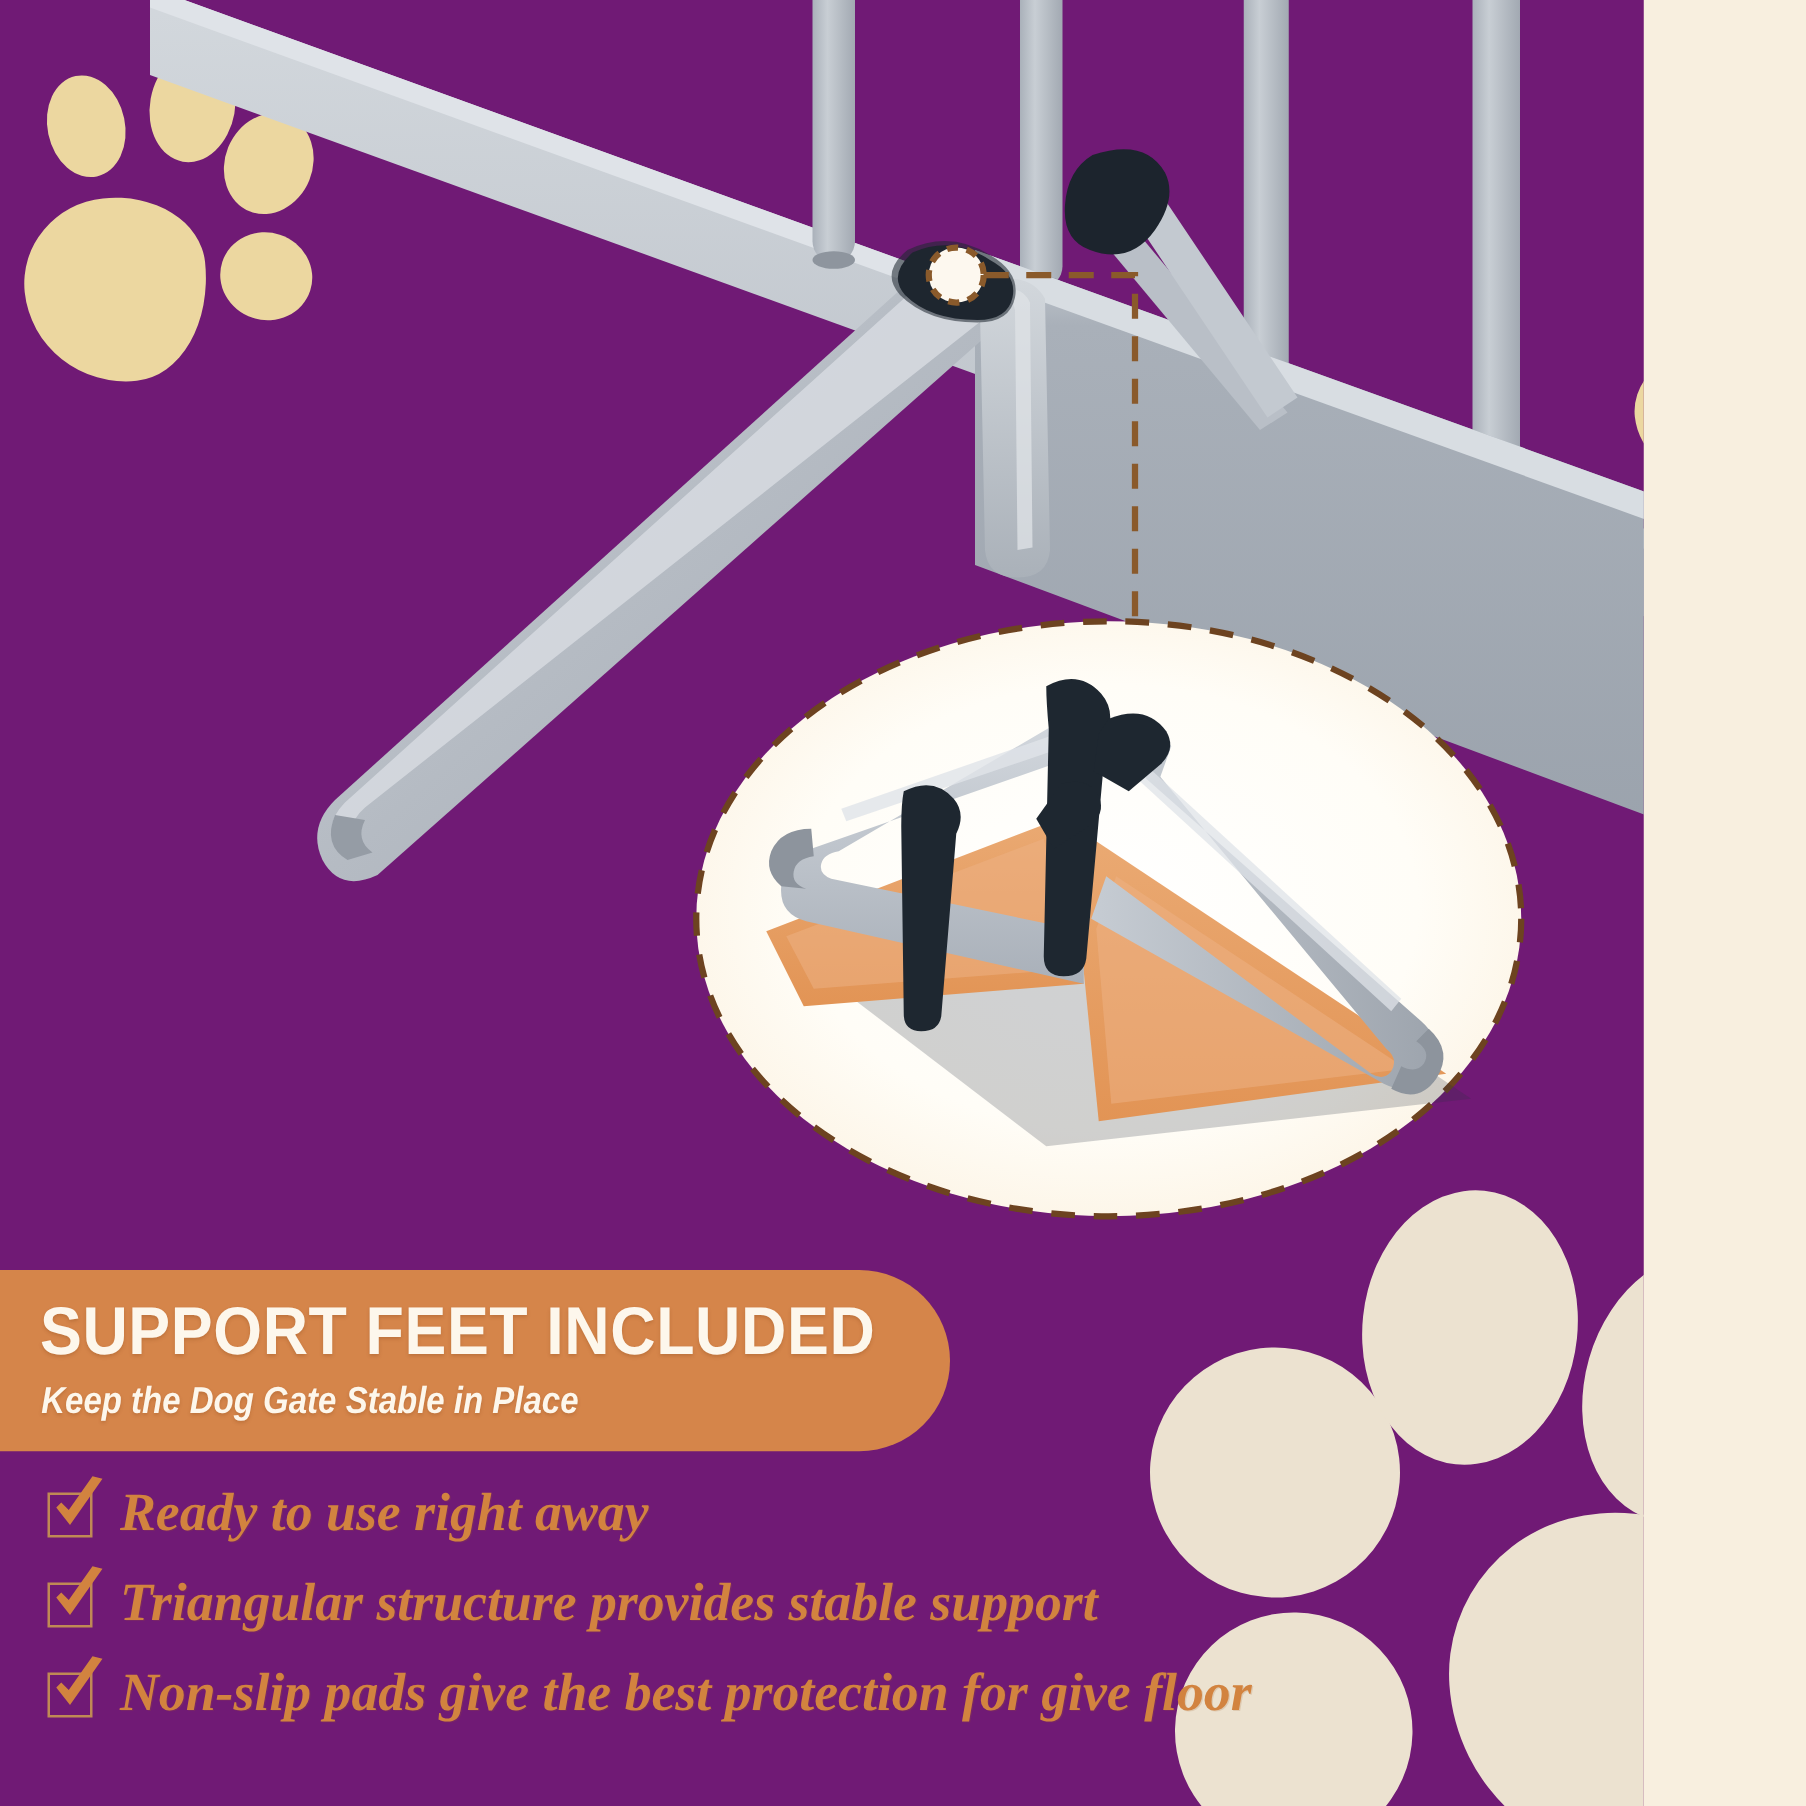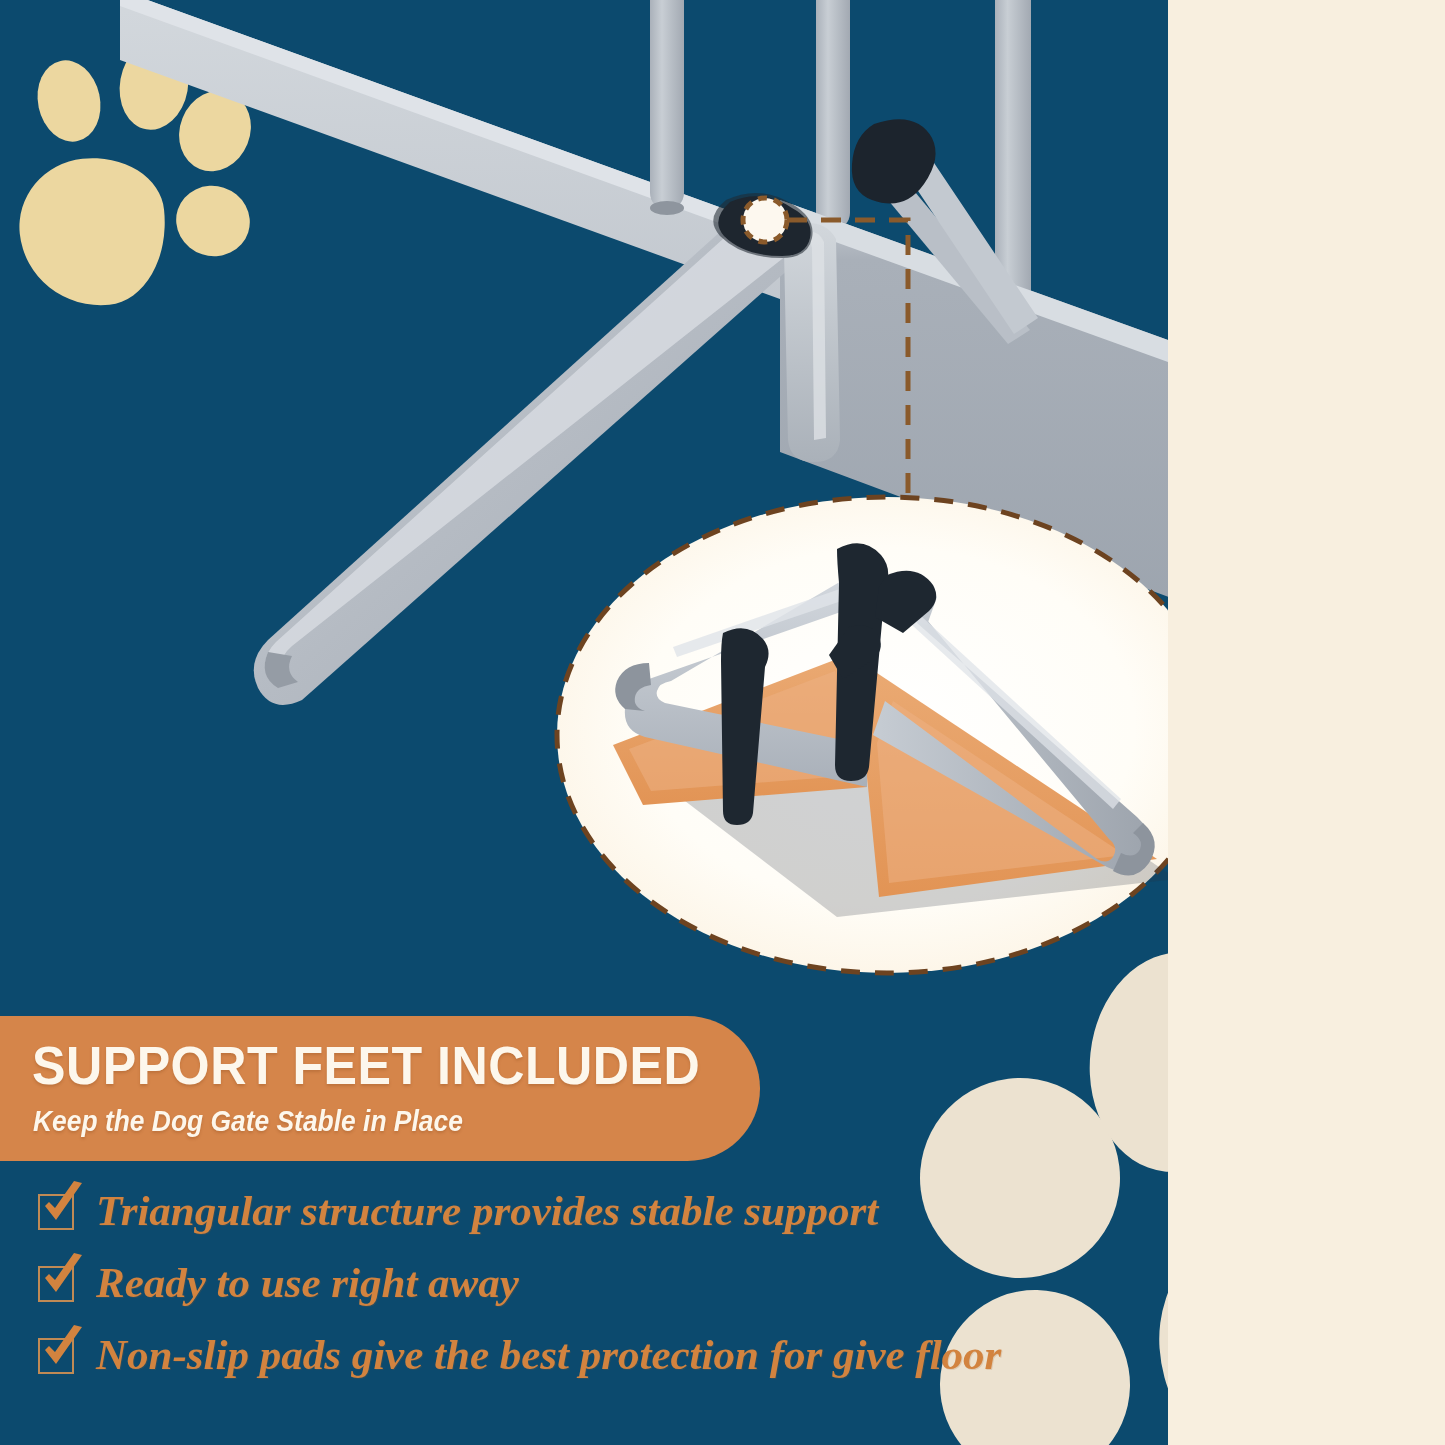--- a/index.html
+++ b/index.html
@@ -1,21 +1,21 @@
 <!DOCTYPE html>
 <html><head>
 <meta charset="utf-8">
 <style>
   html,body{margin:0;padding:0;}
   body{
     width:1445px;height:1445px;overflow:hidden;
     font-family:"Liberation Sans",sans-serif;
     background:#f8efdf;
   }
-  #stage{position:relative;width:1168px;height:1445px;overflow:hidden;background:#0c4a6e;}
+  #stage{position:relative;width:1315px;height:1445px;overflow:hidden;background:#701a75;}
 
   
   #banner{
     position:absolute;left:-40px;top:1016px;width:800px;height:145px;
     background:#d5854a;
     border-radius:0 80px 80px 0;
     z-index:40;
   }
   #banner-title{
     position:absolute;left:72px;top:18px;
@@ -243,31 +243,31 @@
 
   <div id="bullets">
 
     <div class="bullet">
       <span class="cbox">
         <span class="sq"></span>
         <svg viewBox="0 0 52 52">
           <path d="M9 26 L20 40 L46 3 L38 1 L19 28 L13 22 Z" fill="#d2833f"></path>
         </svg>
       </span>
-      <span class="btext">Triangular structure provides stable support</span>
+      <span class="btext">Ready to use right away</span>
     </div>
 
     <div class="bullet">
       <span class="cbox">
         <span class="sq"></span>
         <svg viewBox="0 0 52 52">
           <path d="M9 26 L20 40 L46 3 L38 1 L19 28 L13 22 Z" fill="#d2833f"></path>
         </svg>
       </span>
-      <span class="btext">Ready to use right away</span>
+      <span class="btext">Triangular structure provides stable support</span>
     </div>
 
     <div class="bullet">
       <span class="cbox">
         <span class="sq"></span>
         <svg viewBox="0 0 52 52">
           <path d="M9 26 L20 40 L46 3 L38 1 L19 28 L13 22 Z" fill="#d2833f"></path>
         </svg>
       </span>
       <span class="btext">Non-slip pads give the best protection for give floor</span>

